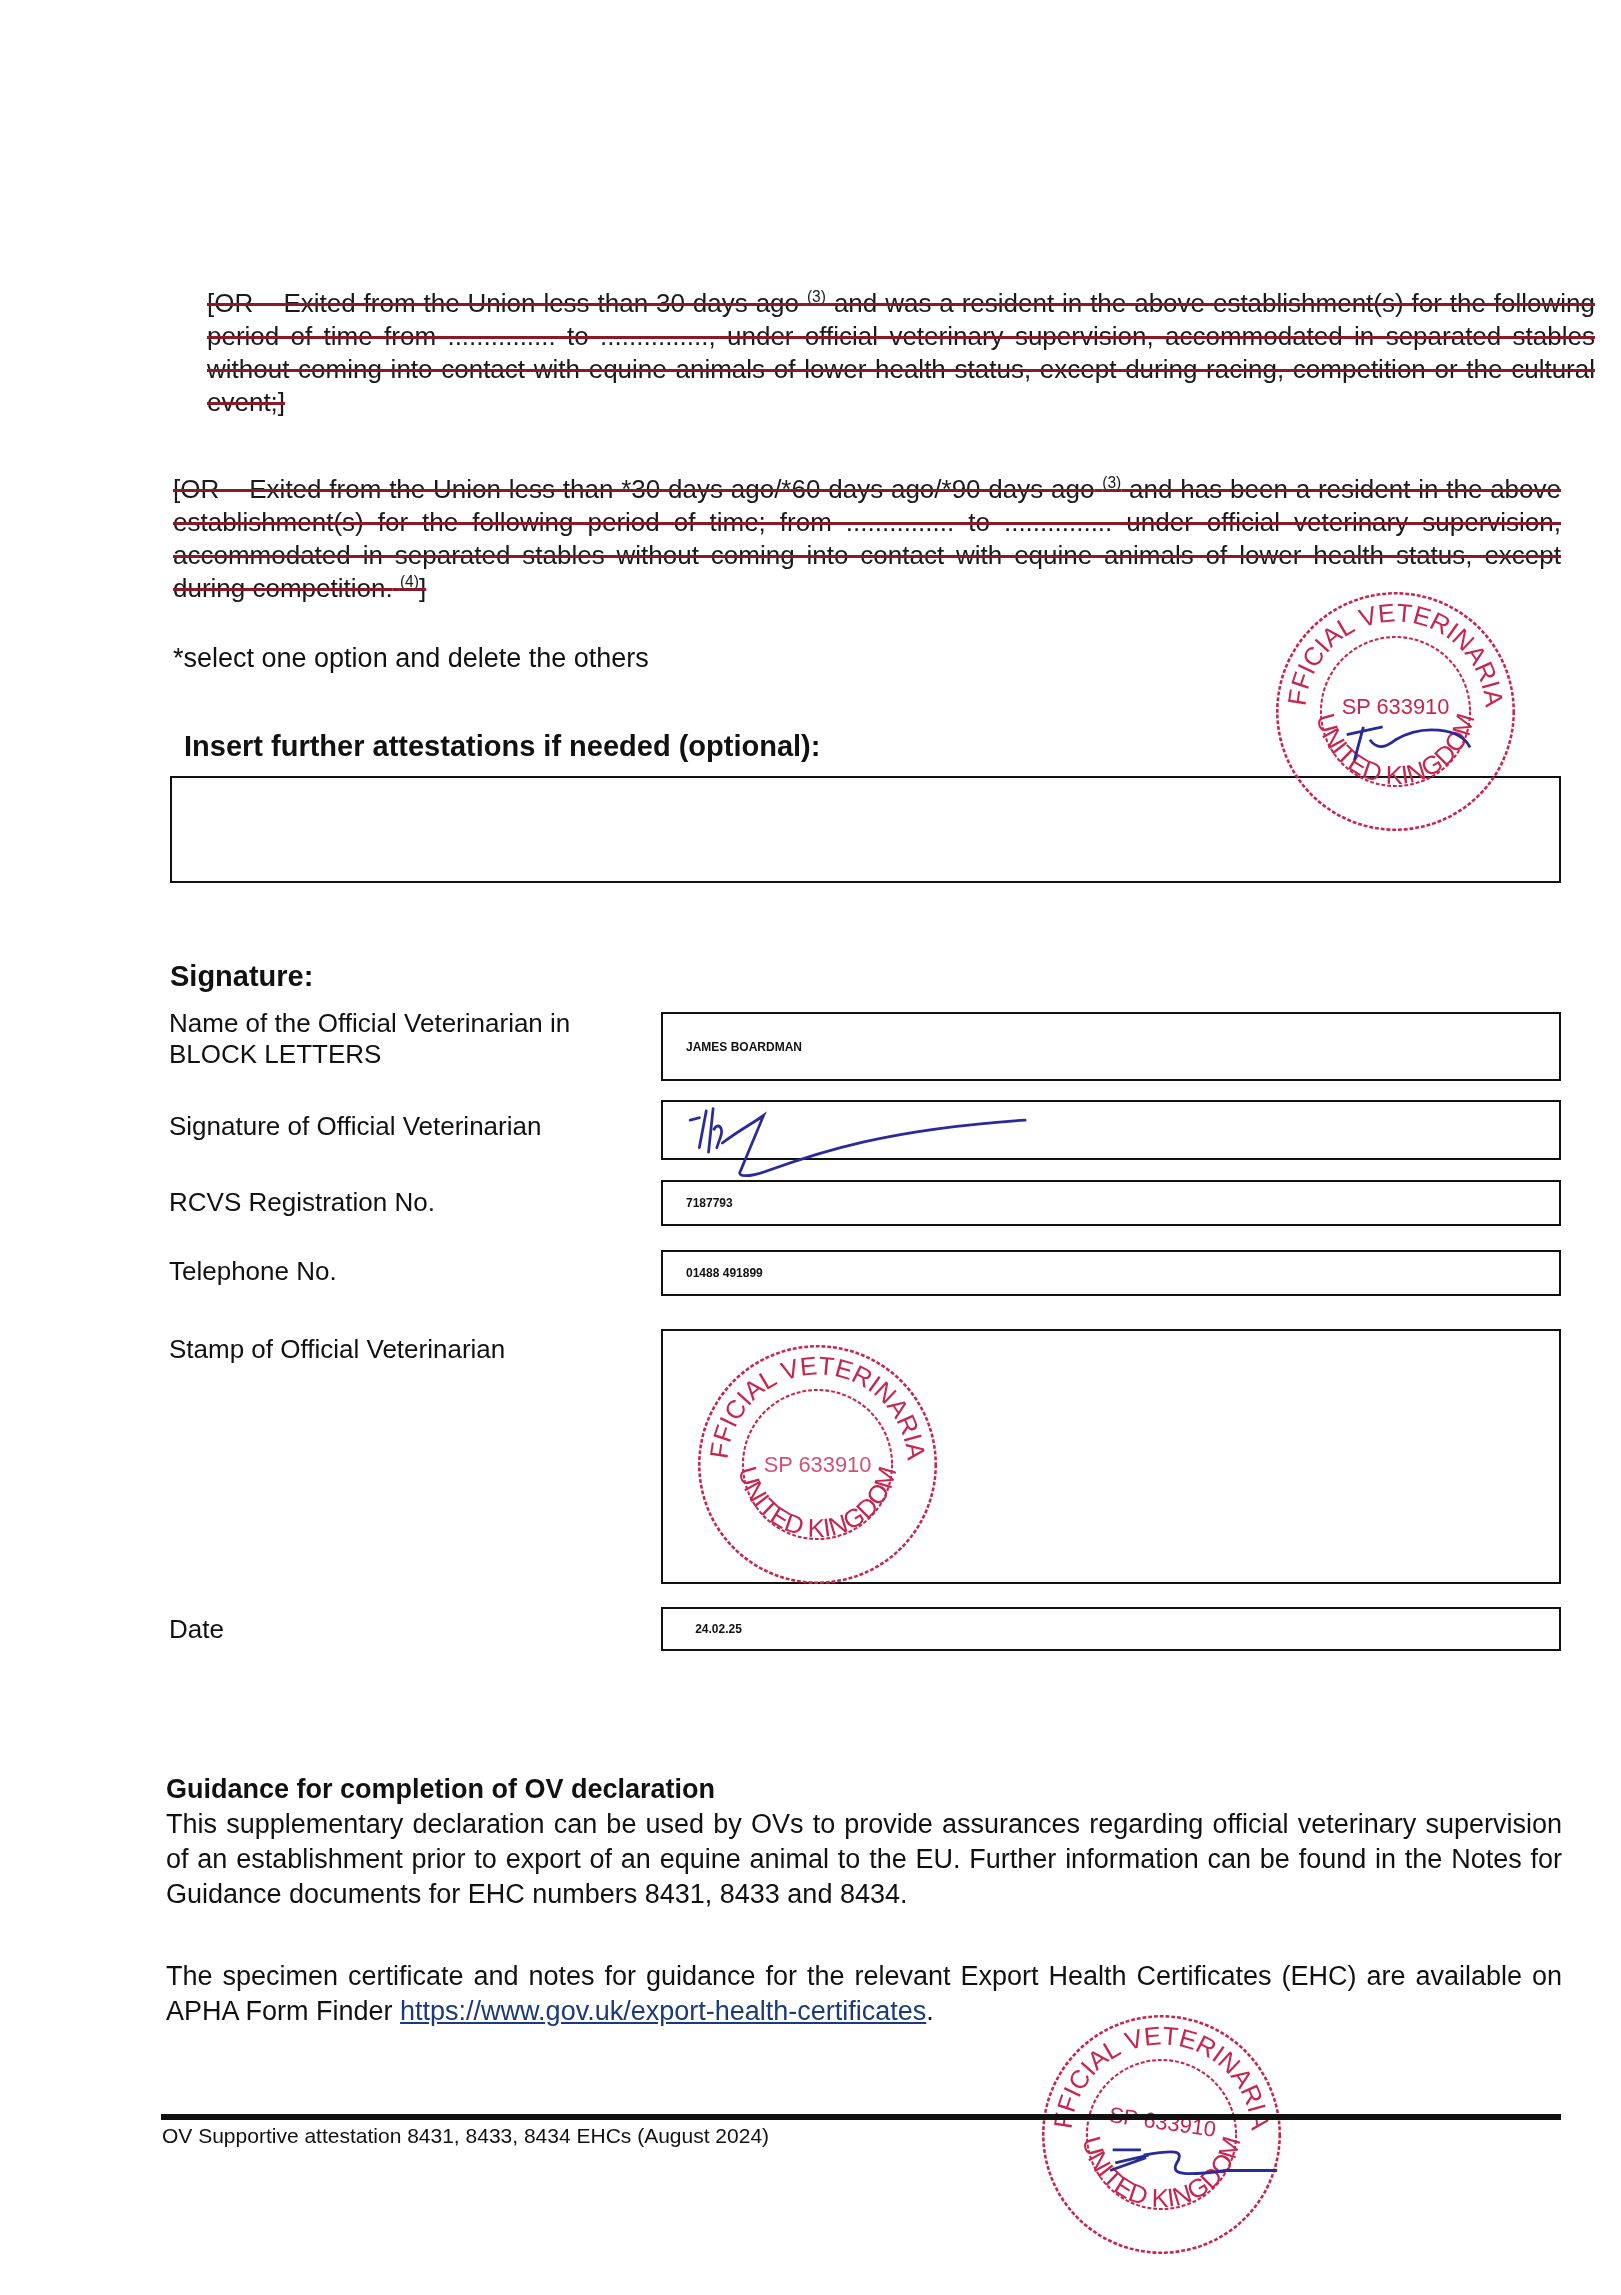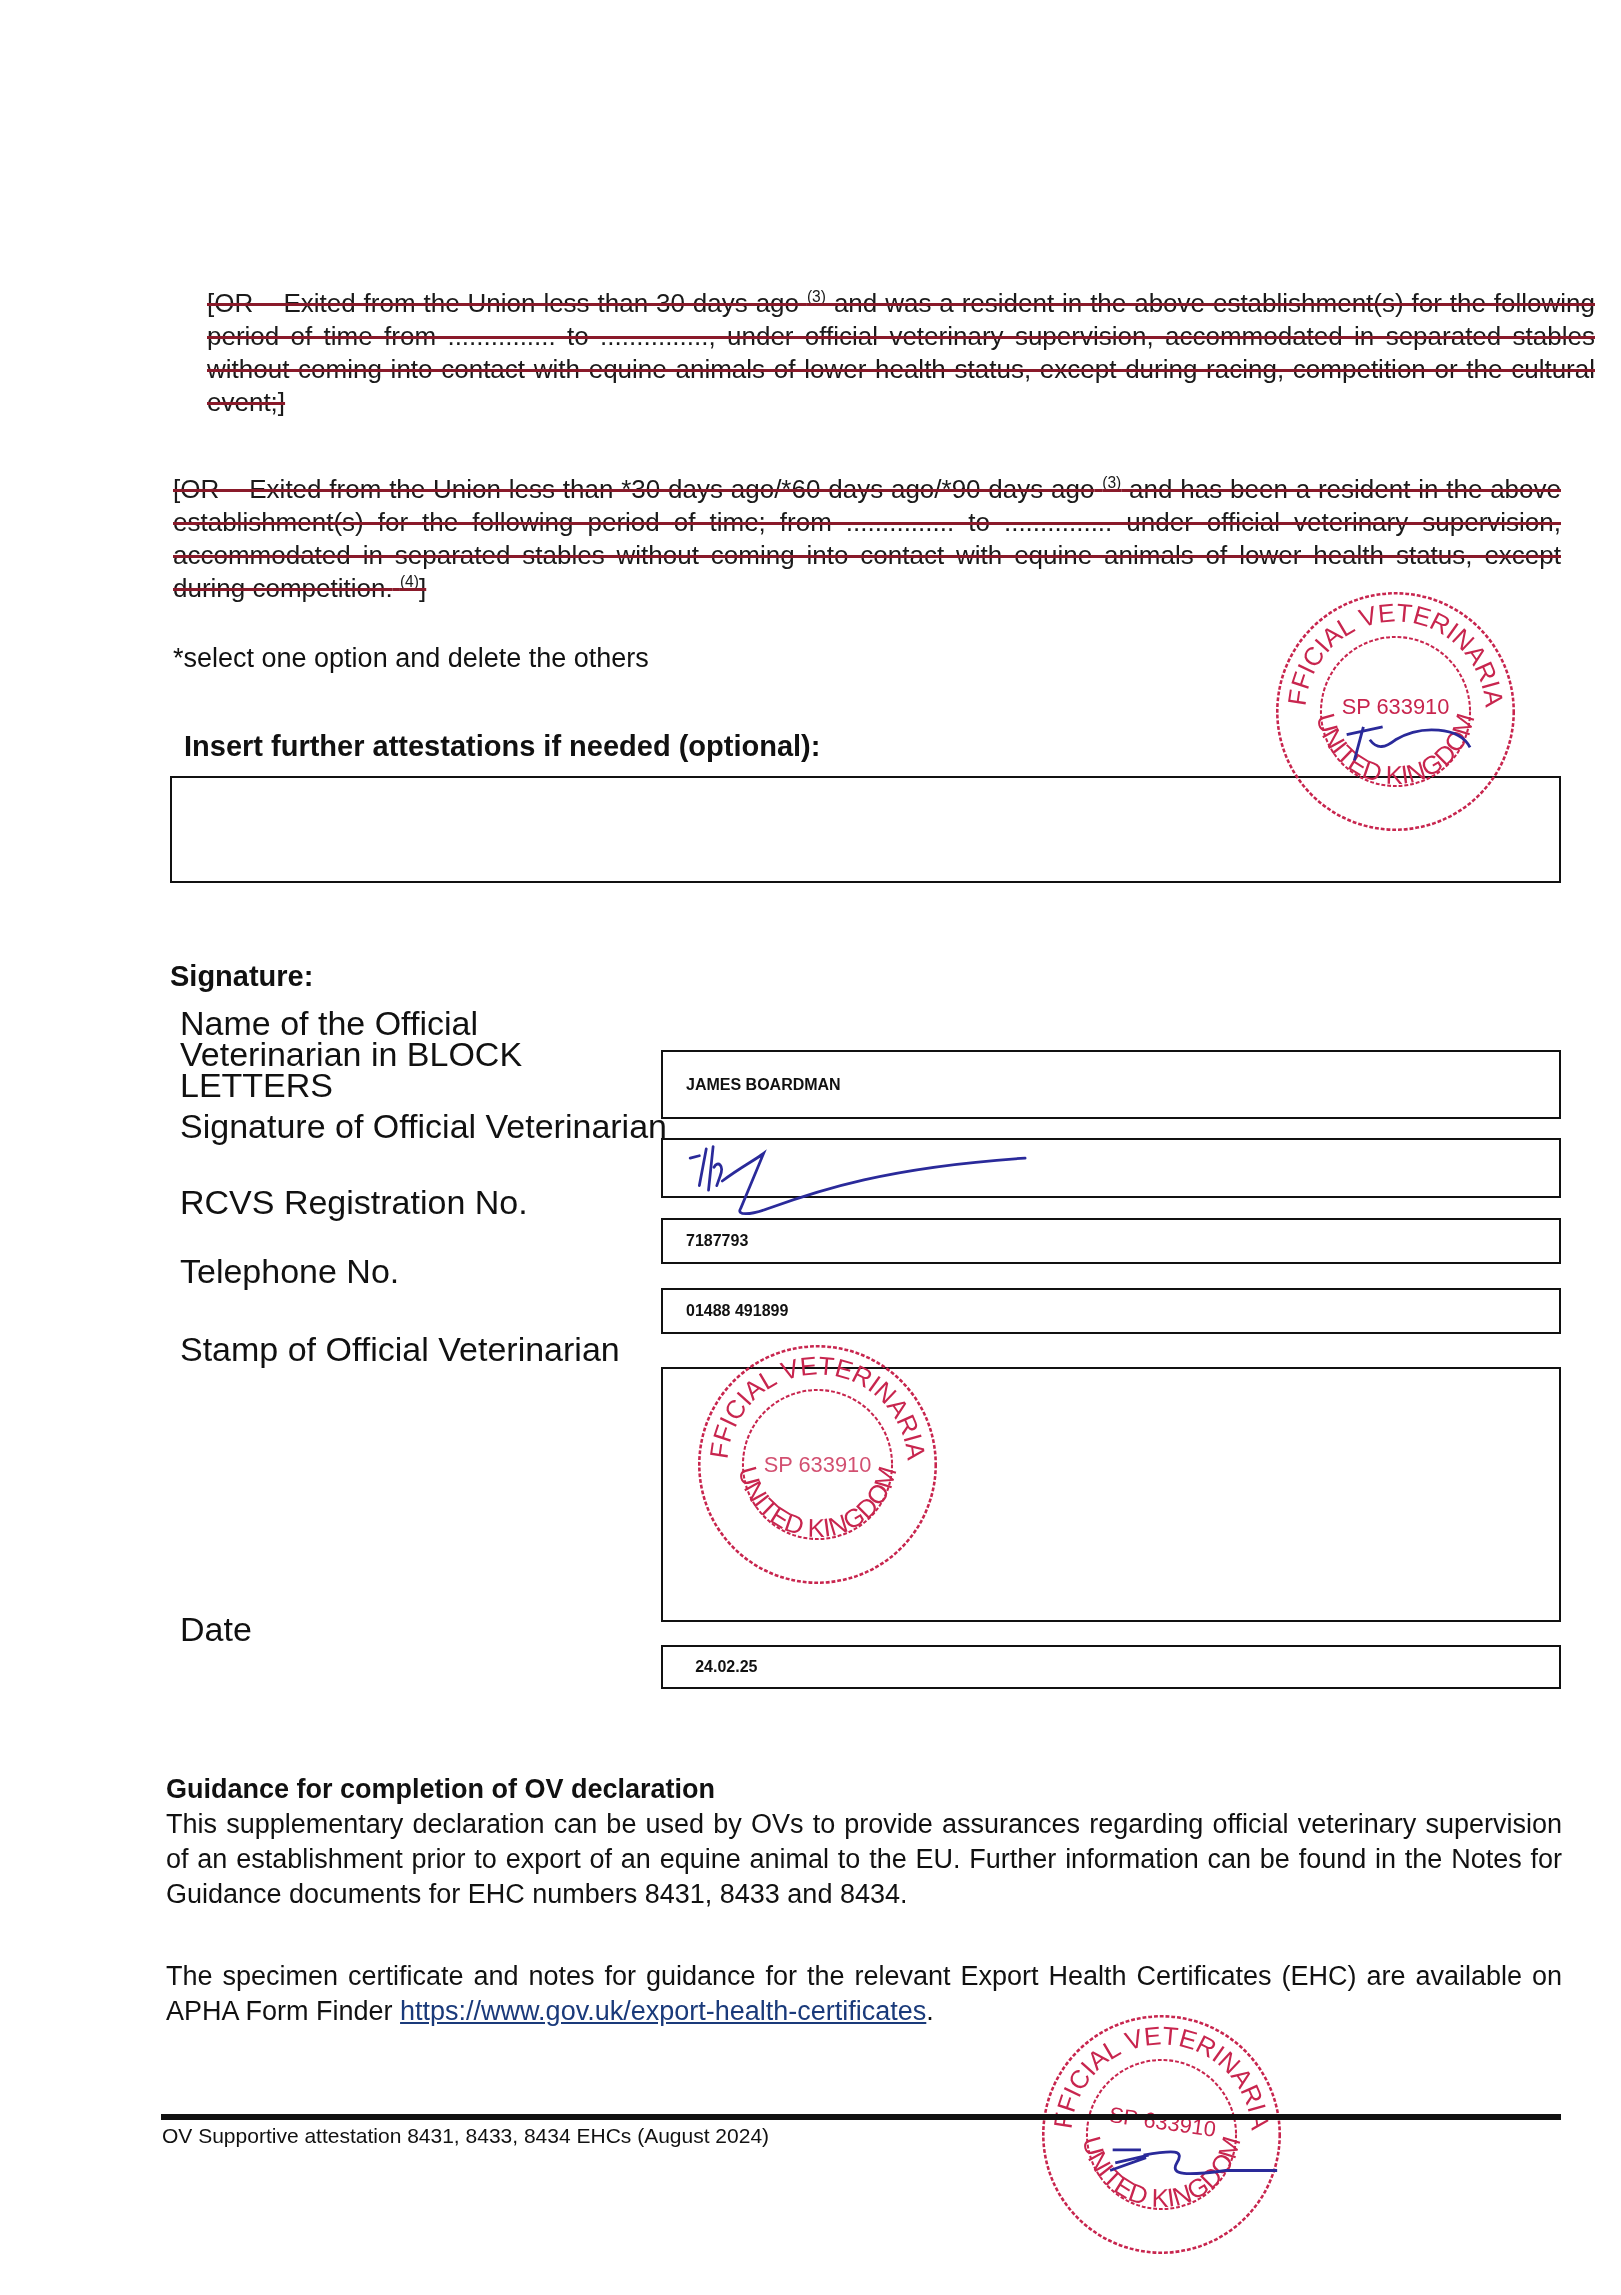--- a/index.html
+++ b/index.html
@@ -10,24 +10,24 @@
   .para {
     position: absolute; left: 173px; width: 1388px;
     font-size: 26px; line-height: 33px; text-align: justify; color: #1a1a1a;
   }
   .struck { text-decoration: line-through; text-decoration-color: #8a1a2a; text-decoration-thickness: 2.8px; }
   sup { font-size: 15.6px; line-height: 0; vertical-align: super; }
   .note { position: absolute; left: 173px; top: 643px; font-size: 27px; }
   .h-attest { position: absolute; left: 184px; top: 730px; font-size: 29px; font-weight: bold; }
   .attest-box { position: absolute; left: 170px; top: 776px; width: 1391px; height: 107px; border: 2.3px solid #111; box-sizing: border-box; }
   .h-sign { position: absolute; left: 170px; top: 960px; font-size: 29px; font-weight: bold; }
-  .label { position: absolute; left: 180px; font-size: 34px; line-height: 31px; }
+  .label { position: absolute; left: 169px; font-size: 26px; line-height: 31px; }
   .field {
     position: absolute; left: 661px; width: 900px; border: 2.3px solid #111; box-sizing: border-box;
-    font-size: 16px; font-weight: bold; padding-left: 23px; display: flex; align-items: center; margin-top: 38px;
+    font-size: 12px; font-weight: bold; padding-left: 23px; display: flex; align-items: center;
   }
   .h-guide { position: absolute; left: 166px; top: 1758px; font-size: 27px; font-weight: bold; margin-top: 16px; }
   .guide-p { position: absolute; left: 166px; width: 1396px; font-size: 27px; line-height: 35px; text-align: justify; }
   .link { color: #1a3a7a; text-decoration: underline; }
   .footer-rule { position: absolute; left: 161px; top: 2114px; width: 1400px; height: 5.5px; background: #111; }
   .footer { position: absolute; left: 162px; top: 2123px; font-size: 21px; line-height: 26px; }
   .blue { color: #1a3a7a; }
   .stamp { position: absolute; }
   .stamp svg { width: 100%; height: 100%; }
 </style>

